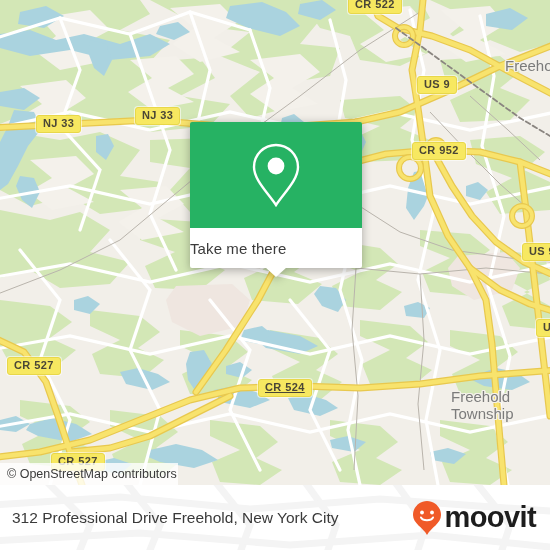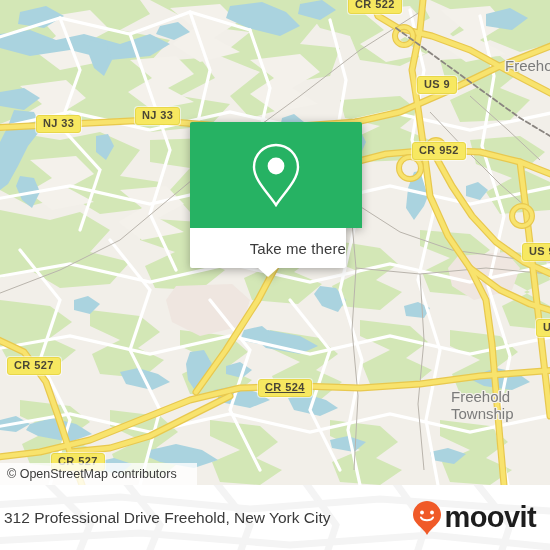--- a/index.html
+++ b/index.html
@@ -70,26 +70,26 @@
   #popup-green {
     width: 172px; height: 106px;
     background: #26b263;
     border-radius: 2px 2px 0 0;
     display: flex;
     align-items: center;
     justify-content: center;
   }
   #popup-footer {
     position: relative;
-    width: 156px; height: 40px;
+    width: 172px; height: 40px;
     background: #ffffff;
     border-radius: 0 0 2px 2px;
     display: flex;
     align-items: center;
-    justify-content: flex-end;
+    justify-content: flex-start;
   }
   #popup-cta {
     color: #3b3b3b;
     font-size: 15px;
     letter-spacing: 0.1px;
   }
   #popup-tail {
     position: absolute;
     left: 50%; bottom: -9px;
     margin-left: -11px;
@@ -100,21 +100,21 @@
   }
 
   
   #attribution {
     position: absolute;
     left: 0; bottom: 0;
     background: rgba(255,255,255,0.80);
     color: #3a3a3a;
     font-size: 12.5px;
     line-height: 14px;
-    padding: 4px 20px 4px 7px;
+    padding: 4px 1px 4px 7px;
     white-space: nowrap;
   }
 
   
   #footer {
     position: absolute;
     left: 0; top: 485px;
     width: 550px; height: 65px;
     background: #ffffff;
     overflow: hidden;
@@ -122,21 +122,21 @@
   #footer-watermark {
     position: absolute;
     left: 0; top: 0; width: 550px; height: 65px;
     opacity: 1;
   }
   #footer-inner {
     position: relative;
     width: 550px; height: 65px;
     display: flex;
     align-items: center;
-    padding: 0 14px 0 4px;
+    padding: 0 14px 0 12px;
   }
   #footer-address {
     flex: 1;
     color: #3a3a3a;
     font-size: 15.5px;
     line-height: 18px;
     white-space: nowrap;
   }
   #brand {
     display: flex;

